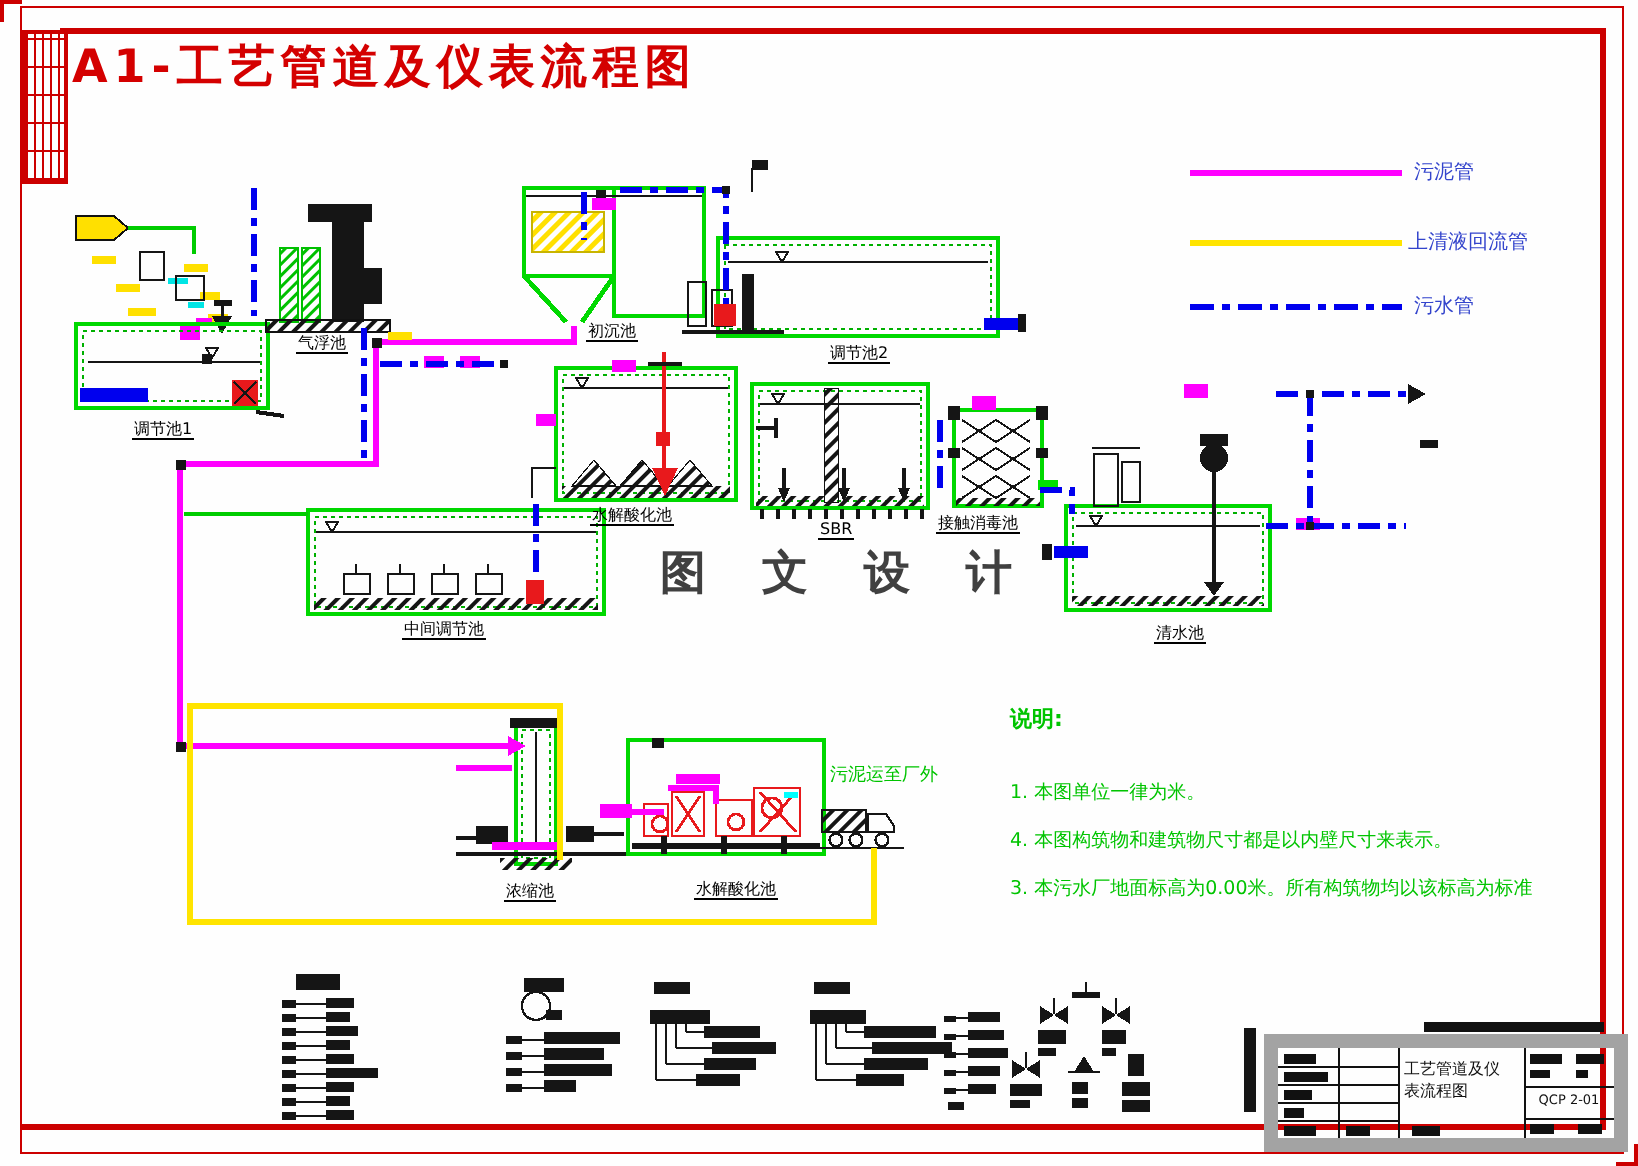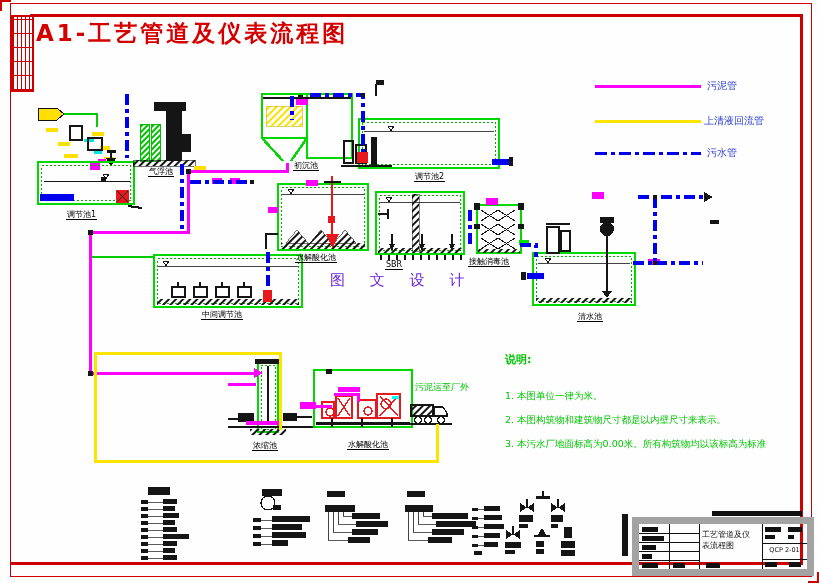--- a/index.html
+++ b/index.html
@@ -20,21 +20,21 @@
   
   .leg-line{width:106px;height:3px;}
   .leg-dash{background:repeating-linear-gradient(90deg,#0000ee 0 12px,transparent 12px 16px,#0000ee 16px 20px,transparent 20px 24px);}
   .leg-lab{font-size:10px;color:#3344cc;white-space:nowrap;}
   
   .lab{font-size:8px;color:#000;border-bottom:1px solid #000;line-height:1.15;white-space:nowrap;padding:0 1px;}
   .green-note{color:#00c400;font-size:9px;white-space:nowrap;}
   .notes{left:505px;top:352px;width:312px;color:#00c400;}
   .notes .nh{font-size:11px;font-weight:bold;margin-bottom:23px;}
   .notes .ni{font-size:9.5px;margin-bottom:11px;white-space:nowrap;}
-  .watermark{left:330px;top:271px;font-size:15px;font-weight:400;color:#6d28d9;letter-spacing:10px;white-space:nowrap;}
+  .watermark{left:330px;top:271px;font-size:23px;font-weight:700;color:#404040;letter-spacing:10px;white-space:nowrap;}
   
   svg{position:absolute;left:0;top:0;shape-rendering:crispEdges;}
   .tk{stroke:#00d800;stroke-width:2.4;fill:none;}
   .tki{stroke:#00b000;stroke-width:1;fill:none;stroke-dasharray:2 2;}
   .bk{stroke:#151515;fill:none;}
   .pM{stroke:#ff00ff;stroke-width:3;fill:none;}
   .pY{stroke:#ffe400;stroke-width:3;fill:none;}
   .pG{stroke:#00cc00;stroke-width:2.2;fill:none;}
   .pB{stroke:#0000ee;stroke-width:3.2;fill:none;stroke-dasharray:11 4 4 4;}
   
@@ -428,33 +428,33 @@
   <div class="abs leg-line" style="left:595px;top:120px;background:#ffe400;"></div>
   <div class="abs leg-lab" style="left:704px;top:114px;">上清液回流管</div>
   <div class="abs leg-line leg-dash" style="left:595px;top:152px;"></div>
   <div class="abs leg-lab" style="left:707px;top:146px;">污水管</div>
 
   <div class="abs lab" style="left:66px;top:210px;">调节池1</div>
   <div class="abs lab" style="left:148px;top:167px;">气浮池</div>
   <div class="abs lab" style="left:293px;top:161px;">初沉池</div>
   <div class="abs lab" style="left:414px;top:172px;">调节池2</div>
   <div class="abs lab" style="left:295px;top:253px;">水解酸化池</div>
-  <div class="abs lab" style="left:385px;top:260px;">SBR</div>
+  <div class="abs lab" style="left:409px;top:260px;">SBR</div>
   <div class="abs lab" style="left:468px;top:257px;">接触消毒池</div>
   <div class="abs lab" style="left:577px;top:312px;">清水池</div>
   <div class="abs lab" style="left:201px;top:310px;">中间调节池</div>
   <div class="abs lab" style="left:252px;top:441px;">浓缩池</div>
   <div class="abs lab" style="left:347px;top:440px;">水解酸化池</div>
 
   <div class="abs green-note" style="left:415px;top:381px;">污泥运至厂外</div>
 
   <div class="abs notes">
     <div class="nh">说明:</div>
     <div class="ni">1. 本图单位一律为米。</div>
-    <div class="ni">2. 本图构筑物和建筑物尺寸都是以内壁尺寸来表示。</div>
+    <div class="ni">4. 本图构筑物和建筑物尺寸都是以内壁尺寸来表示。</div>
     <div class="ni">3. 本污水厂地面标高为0.00米。所有构筑物均以该标高为标准</div>
   </div>
 
   <div class="abs tb-topbar"></div>
   <div class="abs tblock">
     <div class="vl" style="left:30px;"></div>
     <div class="vl" style="left:60px;"></div>
     <div class="vl" style="left:123px;"></div>
     <div class="hl" style="left:0;top:9px;width:60px;"></div>
     <div class="hl" style="left:0;top:18px;width:60px;"></div>

